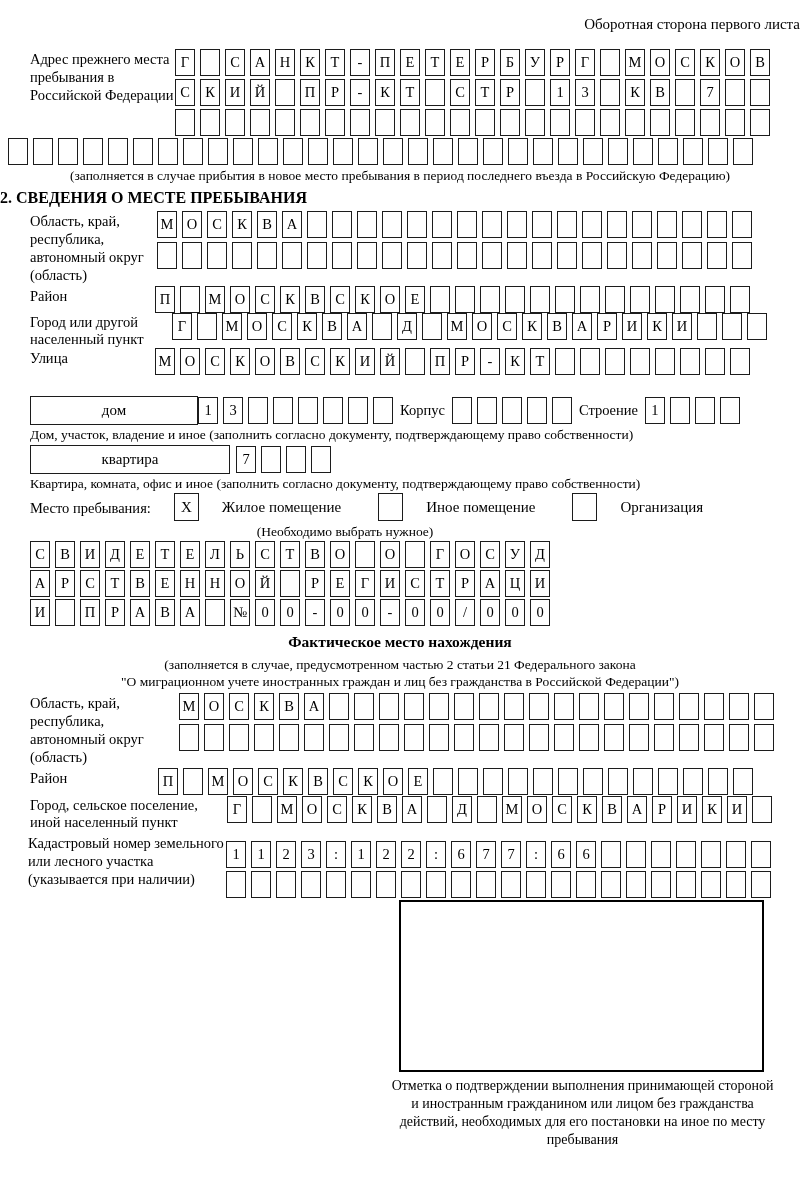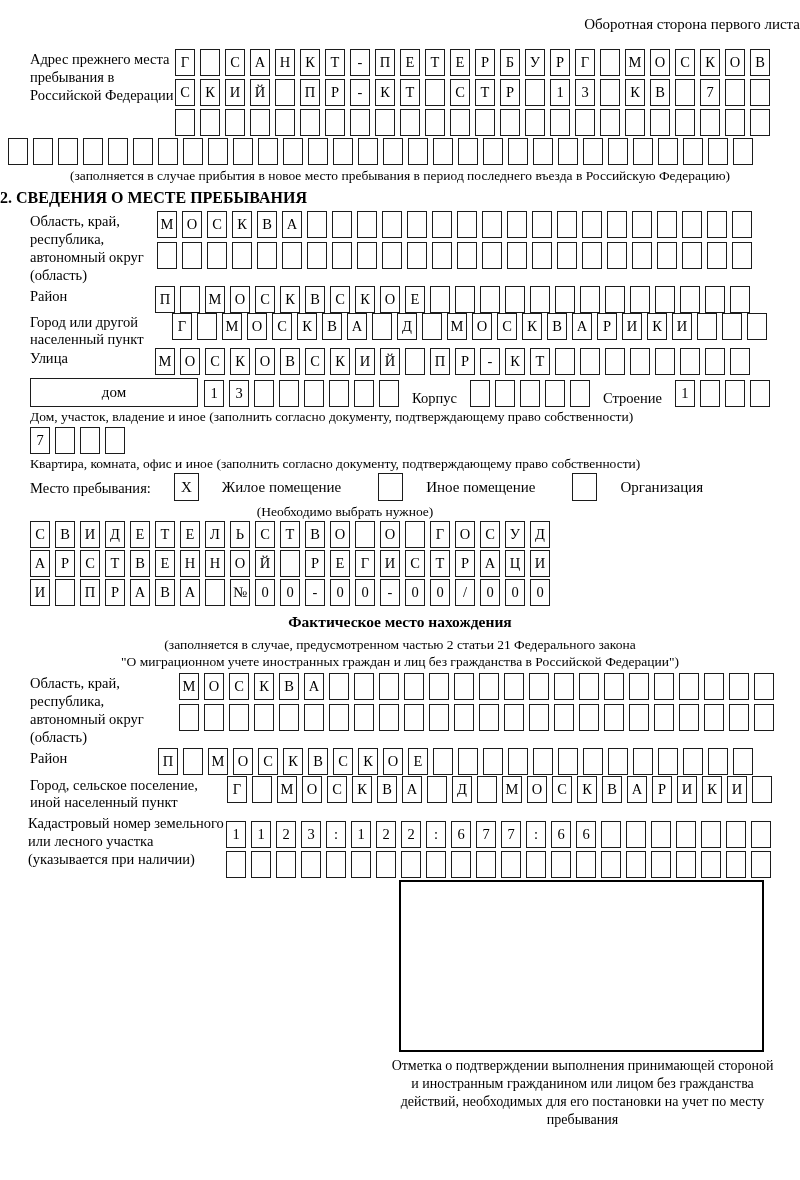--- a/index.html
+++ b/index.html
@@ -323,21 +323,21 @@
         <span class="cell"></span>
         <span class="cell"></span>
         <span class="cell"></span>
         <span class="cell"></span>
         <span class="cell"></span>
         <span class="cell"></span>
         <span class="cell"></span>
       </div>
   </div>
 
-  <div class="inline-row" style="margin-top:3px; gap:6px;align-items:flex-end;">
+  <div class="inline-row" style="margin-top:21px; ">
     <div class="widebox wb168">дом</div>
     <div class="cellrow">
         <span class="cell">1</span>
         <span class="cell">3</span>
         <span class="cell"></span>
         <span class="cell"></span>
         <span class="cell"></span>
         <span class="cell"></span>
         <span class="cell"></span>
         <span class="cell"></span>
@@ -354,20 +354,21 @@
     <div class="cellrow">
         <span class="cell">1</span>
         <span class="cell"></span>
         <span class="cell"></span>
         <span class="cell"></span>
       </div>
   </div>
   <div class="caption ml30" style="margin-top:1px;">Дом, участок, владение и иное (заполнить согласно документу, подтверждающему право собственности)</div>
 
   <div class="inline-row" style="margin-top:2px; gap:6px;">
+    <div class="widebox wb200">квартира</div>
     <div class="cellrow">
         <span class="cell">7</span>
         <span class="cell"></span>
         <span class="cell"></span>
         <span class="cell"></span>
       </div>
   </div>
   <div class="caption ml30" style="margin-top:1px;">Квартира, комната, офис и иное (заполнить согласно документу, подтверждающему право собственности)</div>
 
   <div class="inline-row stay-row" style="margin-top:1px;">
@@ -623,15 +624,15 @@
           <span class="cell"></span>
           <span class="cell"></span>
           <span class="cell"></span>
           <span class="cell"></span>
           <span class="cell"></span>
         </div>
     </div>
   </div>
 
   <div class="confirm-box"></div>
-  <div class="confirm-caption">Отметка о подтверждении выполнения принимающей стороной и иностранным гражданином или лицом без гражданства действий, необходимых для его постановки на учет по месту пребывания</div>
+  <div class="confirm-caption">Отметка о подтверждении выполнения принимающей стороной и иностранным гражданином или лицом без гражданства действий, необходимых для его постановки на иное по месту пребывания</div>
 
 </div>
 
 </body></html>

